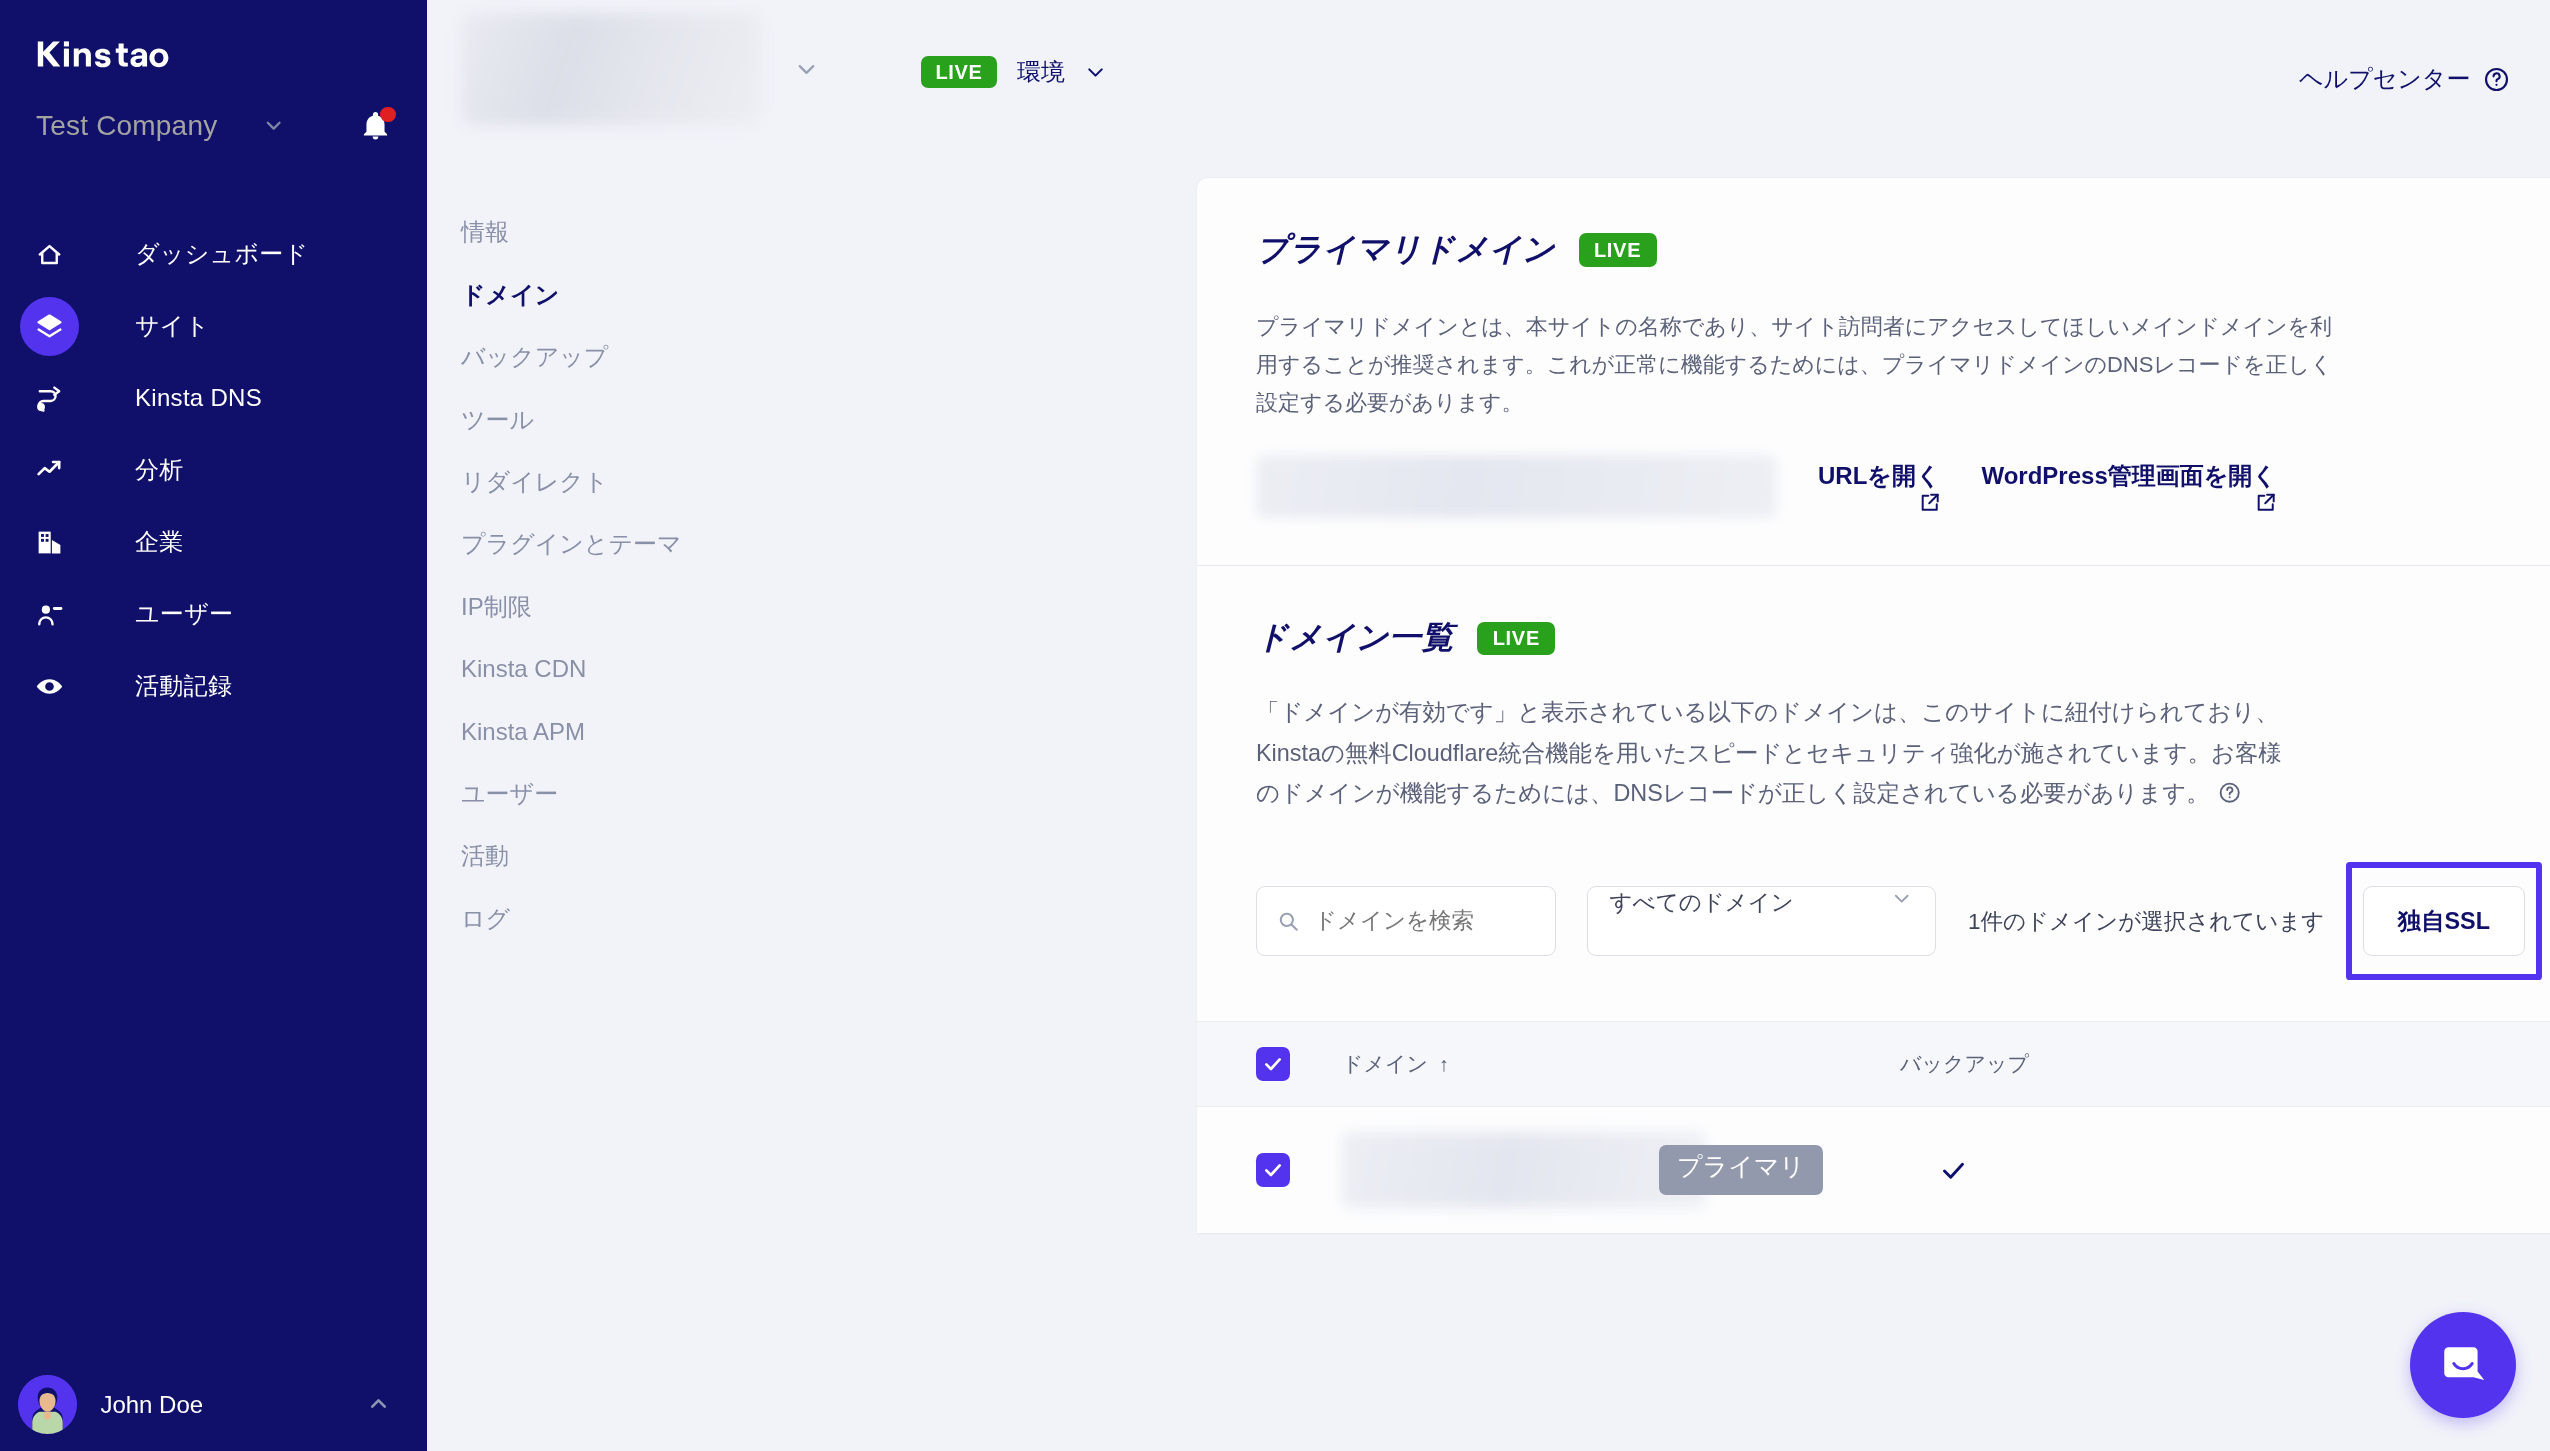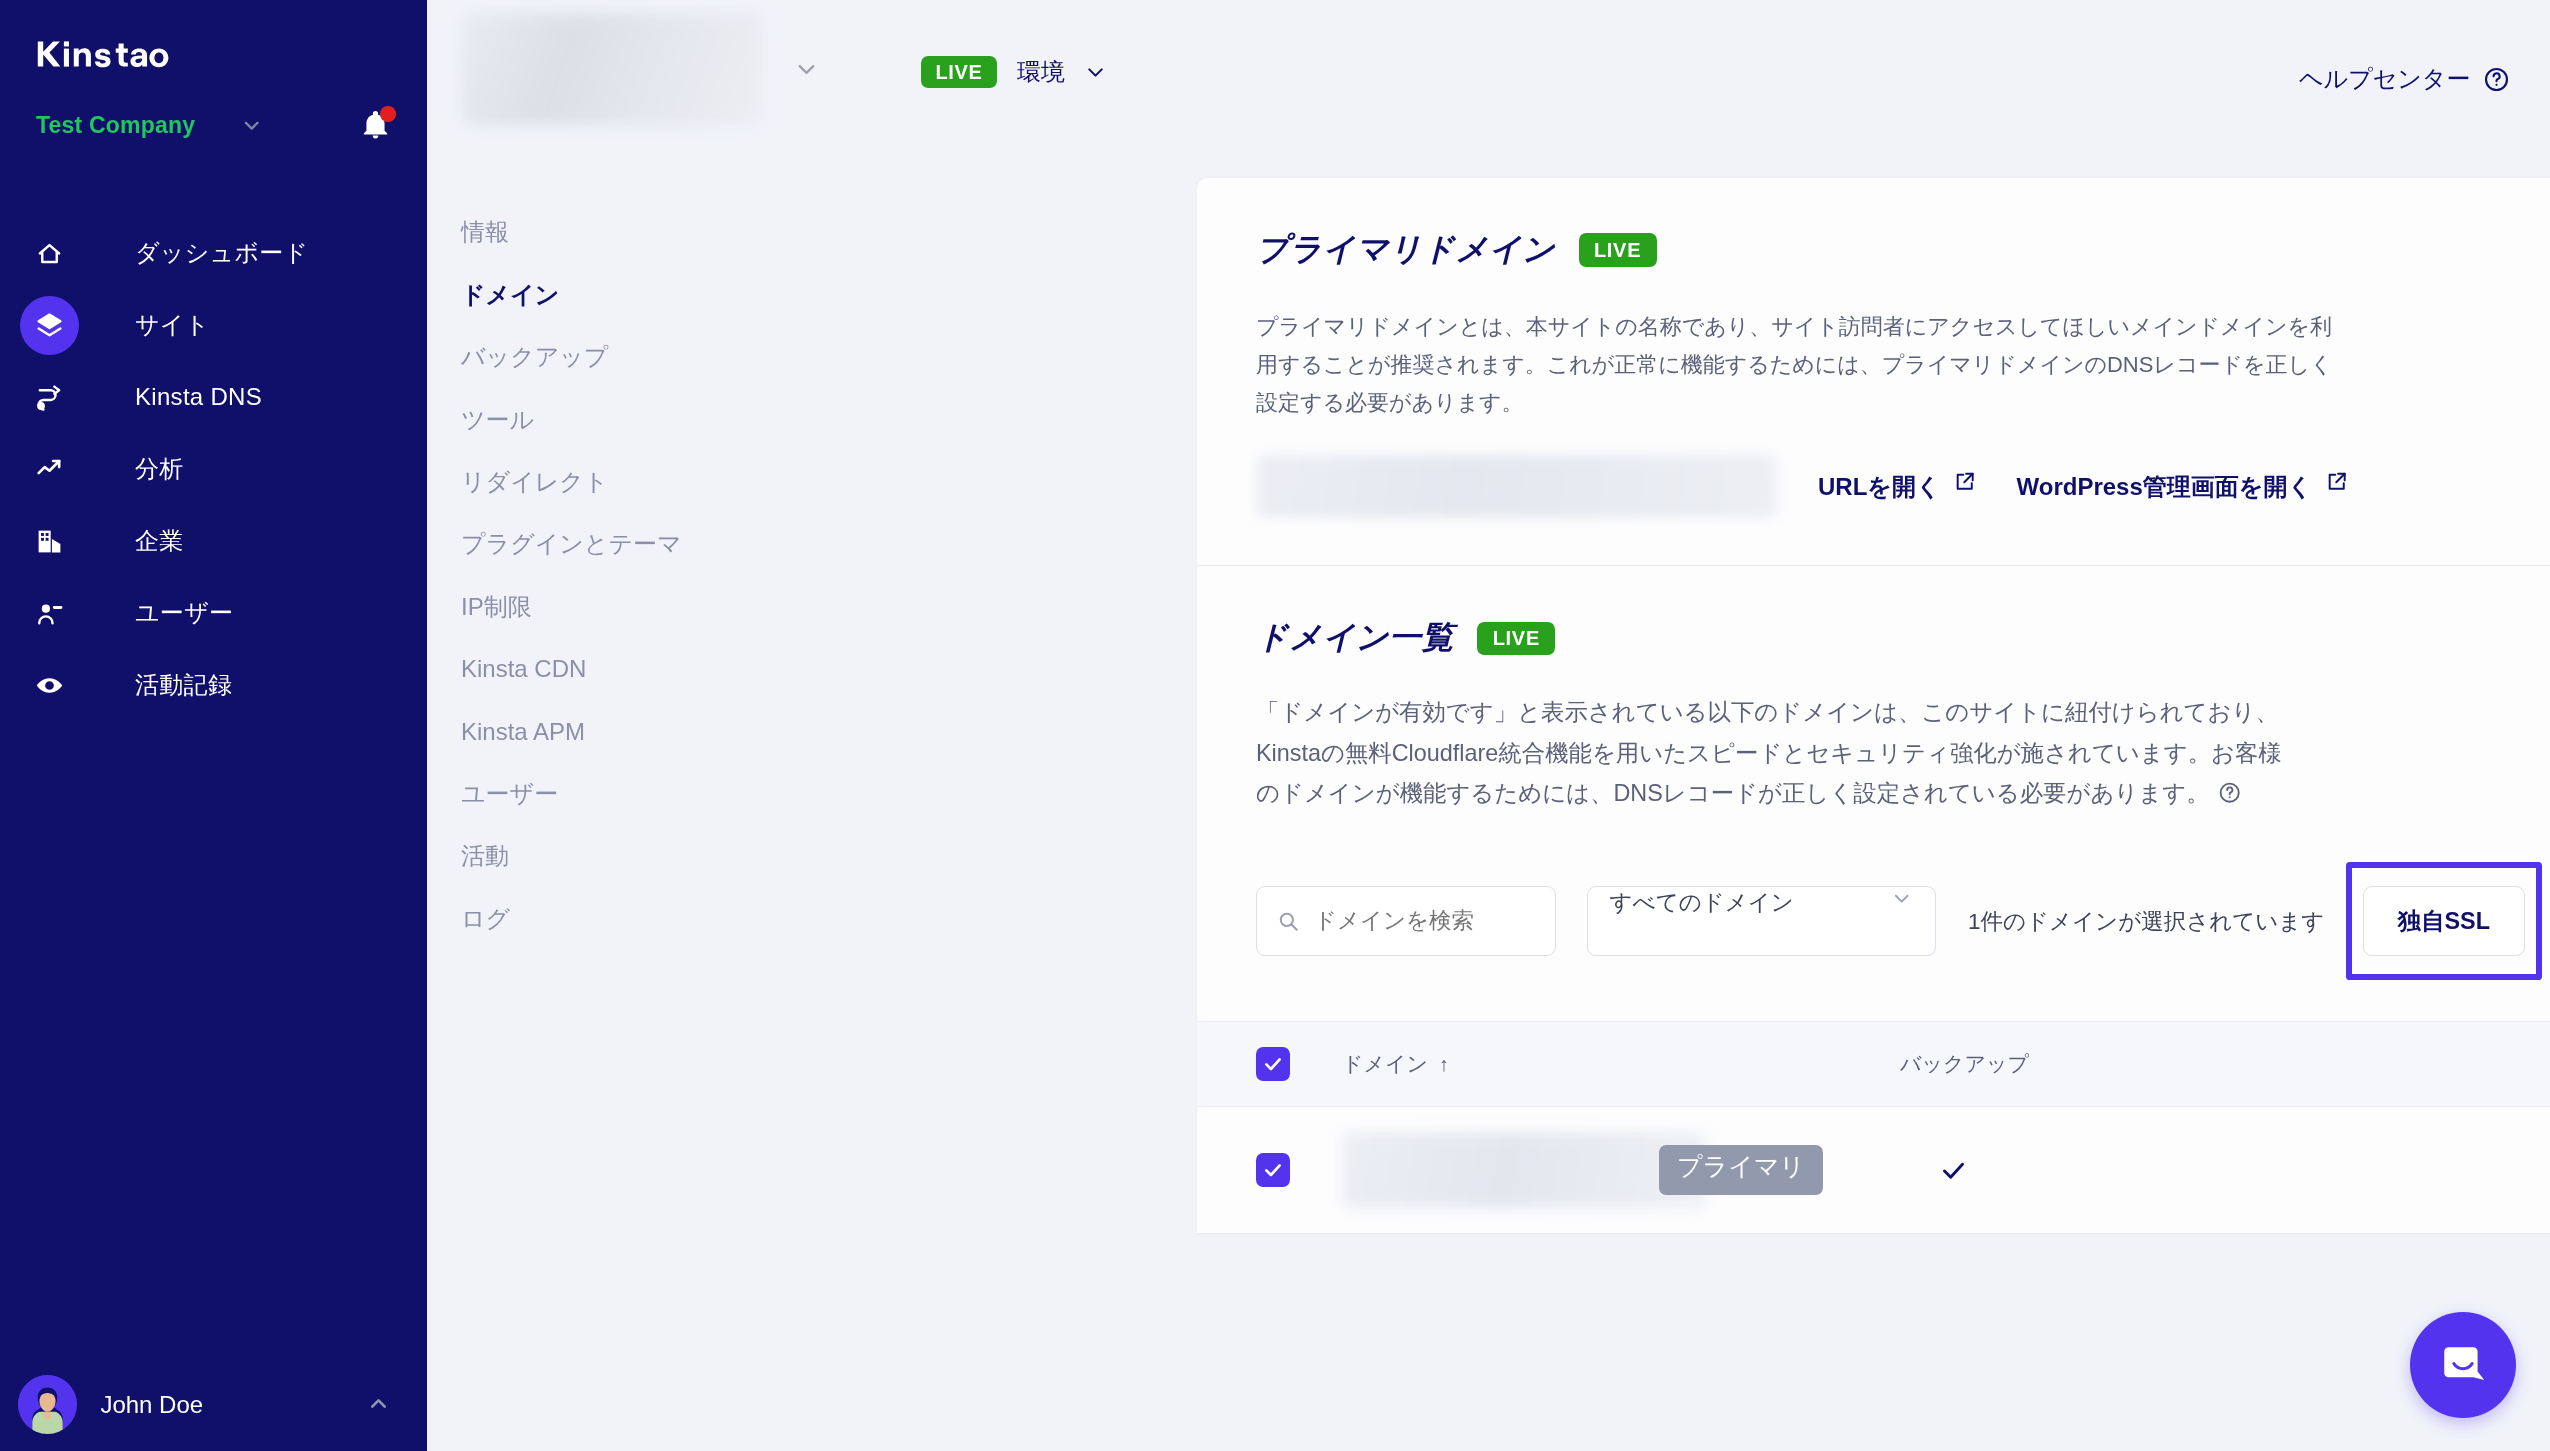--- a/index.html
+++ b/index.html
@@ -15,21 +15,21 @@
   .sidebar {
     width: 427px; height: 1452px; background: #10106b;
     flex: 0 0 427px; position: relative; color: #fff;
   }
   .logo-wrap { padding: 36px 0 0 36px; }
   .logo { height: 36px; display: block; }
   .company-row {
     display: flex; align-items: center; margin: 38px 36px 0 36px;
   }
   .company-name {
-    font-size: 23px; font-weight: 700; color: #22c55e; letter-spacing: 0.2px;
+    font-size: 28px; font-weight: 400; color: #a3a3a3; letter-spacing: 0.2px;
     white-space: nowrap;
   }
   .company-caret { margin-left: 45px; display: flex; align-items: center; }
   .bell-wrap { margin-left: auto; position: relative; display: flex; align-items: center; }
   .bell-dot {
     position: absolute; top: -3.6px; right: -4.5px;
     width: 15.3px; height: 15.3px; border-radius: 50%; background: #e02020;
   }
 
   .nav { margin-top: 76px; }
@@ -119,22 +119,22 @@
     margin-top: 36px; font-size: 22px; line-height: 1.72; color: #5b6179;
     max-width: 1081px;
   }
   .url-row { display: flex; align-items: center; margin-top: 34px; padding-bottom: 47px; }
   .url-box {
     width: 521px; height: 63px; border-radius: 9px;
     background: linear-gradient(100deg,#eceef4 0%,#e4e7ef 40%,#edeff4 100%);
     filter: blur(5.4px); flex: 0 0 521px;
   }
   .url-link {
-    display: flex; align-items: flex-start; font-size: 24px; color: #10106b;
-    font-weight: 700; margin-left: 41px; cursor: pointer; white-space: nowrap;
+    display: flex; align-items: flex-end; font-size: 24px; color: #10106b;
+    font-weight: 700; margin-left: 41px; cursor: pointer; white-space: nowrap; flex-direction: column;
   }
   .url-link .ext { margin-left: 12.6px; display: flex; }
   .divider { height: 0.9px; background: #e7e9f0; }
 
   .list-head-row { display: flex; align-items: flex-start; }
 
   .desc-and-btn { display: flex; align-items: flex-start; margin-top: 32px; }
   .desc-col { font-size: 23.4px; line-height: 1.72; color: #5b6179; width: 1049px; }
   .inline-q { display: inline-flex; vertical-align: -3.6px; margin-left: 8px; }
 

